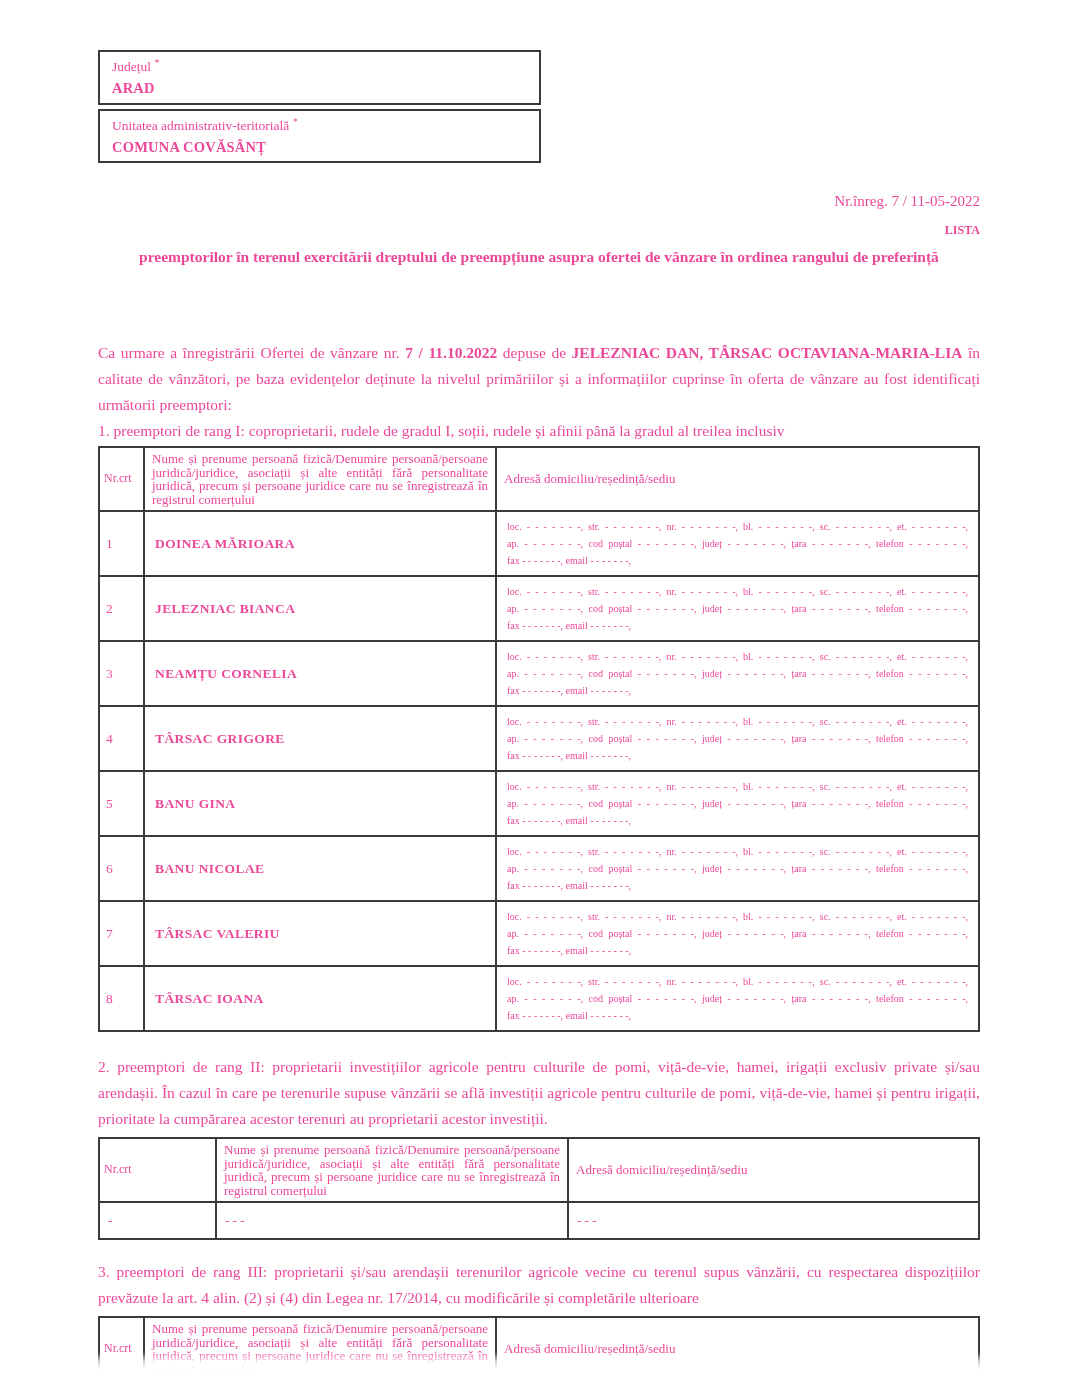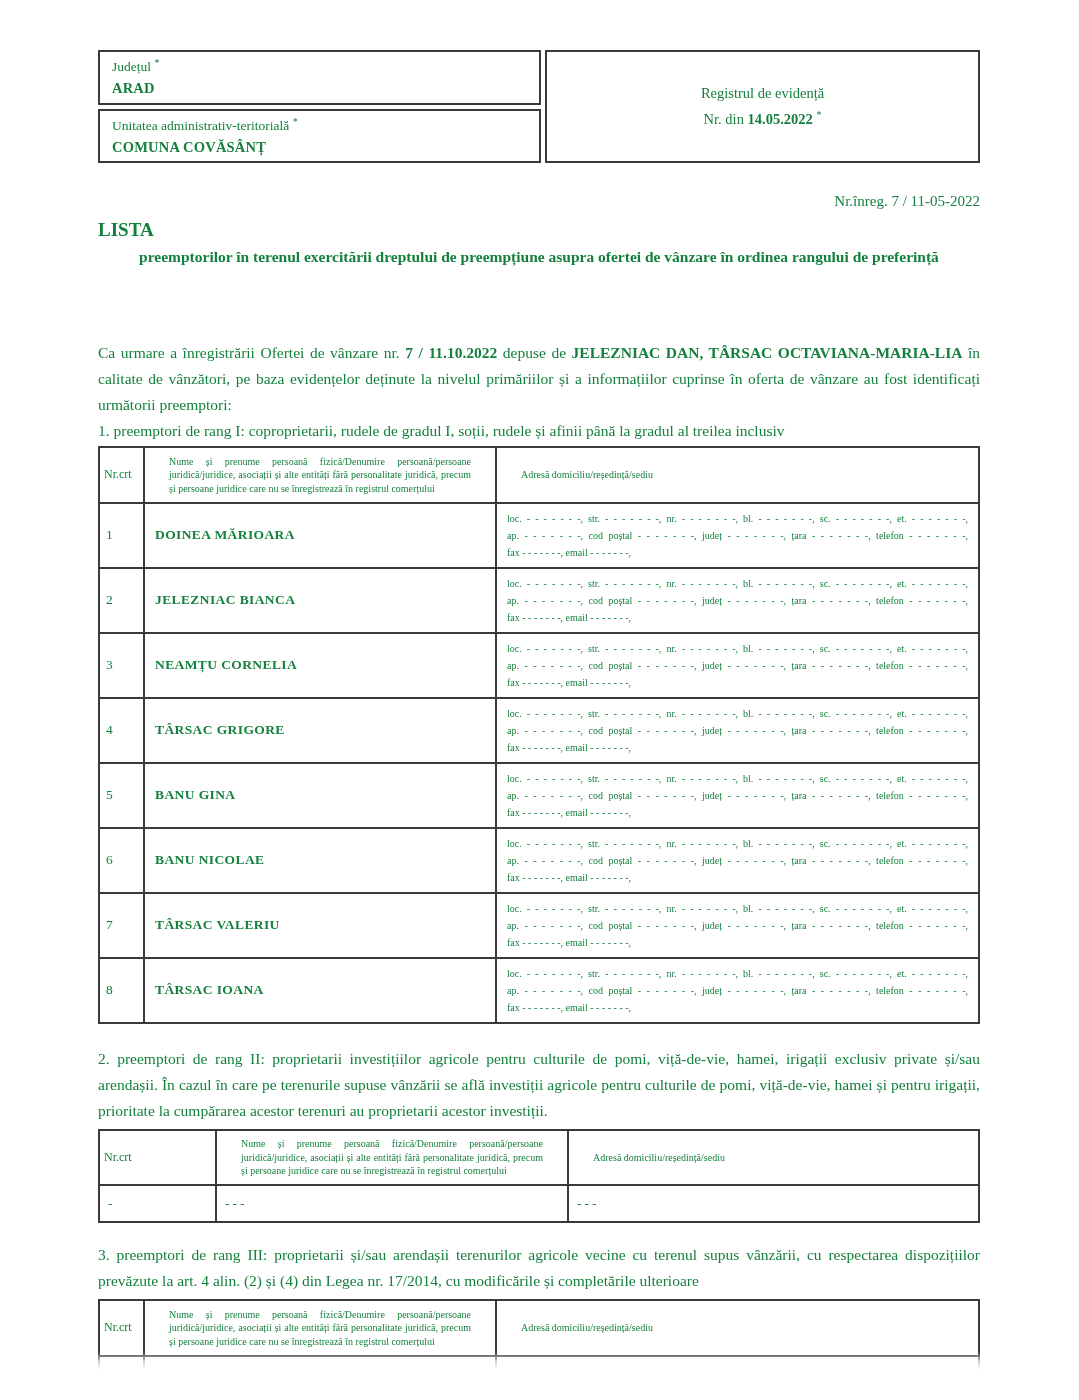--- a/index.html
+++ b/index.html
@@ -1,41 +1,41 @@
 <!DOCTYPE html>
 <html><head>
 <meta charset="utf-8">
 <style>
   html,body{margin:0;padding:0;background:#ffffff;}
   .page{position:relative;width:1079px;height:1400px;background:#fff;overflow:hidden;
-        font-family:"Liberation Serif","DejaVu Serif",serif;color:#15803d;}
+        font-family:"Liberation Serif","DejaVu Serif",serif;color:#ec4899;}
   .content{position:absolute;left:98px;top:0;width:882px;}
 
   
   .hdr{display:flex;gap:4px;margin-top:50px;}
   .hdr-left{width:443px;display:flex;flex-direction:column;gap:4px;box-sizing:border-box;}
   .hdr-cell{border:2px solid #3a3a3a;box-sizing:border-box;padding:7px 12px 6px 12px;height:54.5px;}
   .hdr-label{font-size:13.5px;}
   .hdr-value{font-weight:bold;font-size:14.5px;margin-top:5px;letter-spacing:0.2px;}
   .hdr-right{flex:1;border:2px solid #3a3a3a;box-sizing:border-box;display:flex;flex-direction:column;
              justify-content:center;align-items:center;gap:9px;font-size:14.5px;}
   sup.star{font-size:10px;vertical-align:super;line-height:0;}
 
   .regline{margin-top:28px;text-align:right;font-size:15px;line-height:20px;}
-  .title-main{margin:8px 0 0 0;text-align:left;font-weight:bold;font-size:19px;line-height:22px;}
+  .title-main{margin:8px 0 0 0;text-align:right;font-weight:bold;font-size:12px;line-height:22px;}
   .title-sub{width:820px;margin:3px auto 0 auto;text-align:center;font-weight:bold;font-size:15.5px;line-height:26px;}
 
   .para{margin:0;text-align:justify;font-size:15.5px;line-height:26px;}
   .intro{margin-top:70px;}
   .sec-head{margin:0;font-size:15.5px;line-height:26px;text-align:justify;}
   .b{font-weight:bold;}
 
   table.doc{border-collapse:collapse;width:882px;table-layout:fixed;}
   table.doc td,table.doc th{border:2px solid #3a3a3a;box-sizing:border-box;vertical-align:middle;}
-  th.h{font-weight:normal;font-size:10px;line-height:13.5px;padding:4px 24px;text-align:left;}
+  th.h{font-weight:normal;font-size:13px;line-height:13.5px;padding:4px 7px;text-align:left;}
   th.h-just{text-align:justify;}
   th.h-nr{font-size:12px;padding:20px 4px;}
   td.nr{font-size:13.5px;padding:4px 6px;}
   td.name{font-weight:bold;font-size:13.5px;padding:4px 10px;letter-spacing:0.4px;}
   td.addr{font-size:10px;padding:5px 10px;line-height:17px;}
   .addr-line{text-align:justify;}
   .addr-line.j{text-align-last:justify;}
   tr.r{height:65px;}
   tr.r2{height:37px;}
   td.plain{font-size:13px;padding:4px 8px;}
@@ -62,24 +62,20 @@
       <div class="hdr-left">
         <div class="hdr-cell">
           <div class="hdr-label"><span>Județul</span> <sup class="star">*</sup></div>
           <div class="hdr-value">ARAD</div>
         </div>
         <div class="hdr-cell">
           <div class="hdr-label"><span>Unitatea administrativ-teritorială</span> <sup class="star">*</sup></div>
           <div class="hdr-value">COMUNA COVĂSÂNȚ</div>
         </div>
       </div>
-      <div class="hdr-right">
-        <div>Registrul de evidență</div>
-        <div><span>Nr. din</span> <span class="b">14.05.2022</span> <sup class="star">*</sup></div>
-      </div>
     </div>
 
     <div class="regline">Nr.înreg. 7 / 11-05-2022</div>
 
     <p class="title-main">LISTA</p>
     <p class="title-sub">preemptorilor în terenul exercitării dreptului de preempțiune asupra ofertei de vânzare în ordinea rangului de preferință</p>
 
     <p class="para intro"><span>Ca urmare a înregistrării Ofertei de vânzare nr. </span><span class="b">7 / 11.10.2022</span><span> depuse de </span><span class="b">JELEZNIAC DAN, TÂRSAC OCTAVIANA-MARIA-LIA</span><span> în calitate de vânzători, pe baza evidențelor deținute la nivelul primăriilor și a informațiilor cuprinse în oferta de vânzare au fost identificați următorii preemptori:</span></p>
 
     <p class="sec-head">1. preemptori de rang I: coproprietarii, rudele de gradul I, soții, rudele și afinii până la gradul al treilea inclusiv</p>

